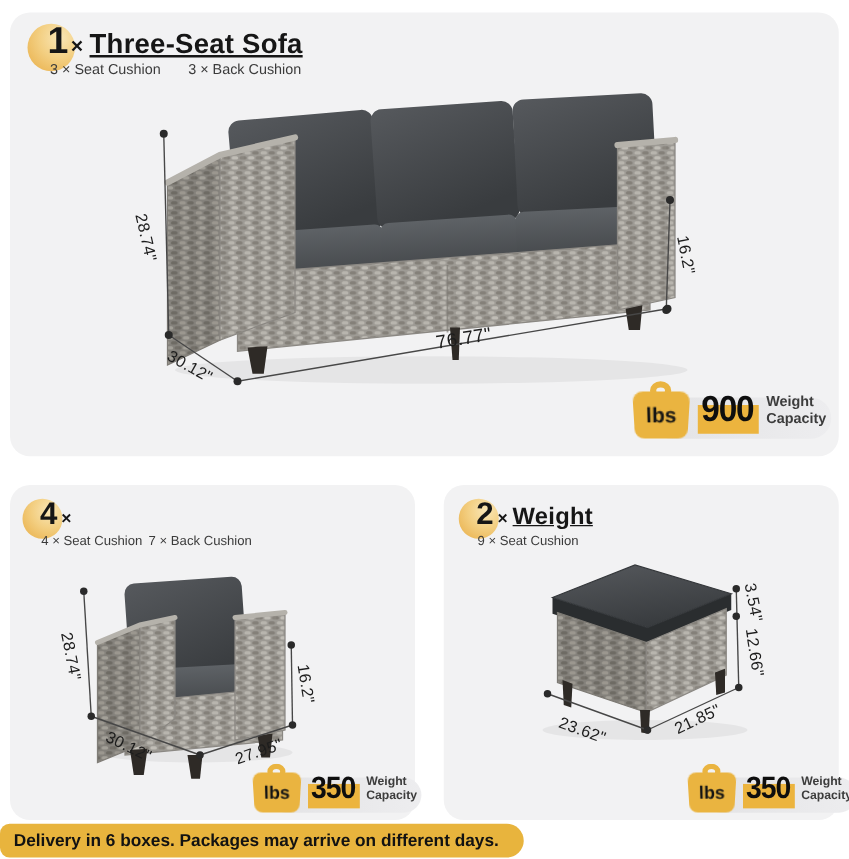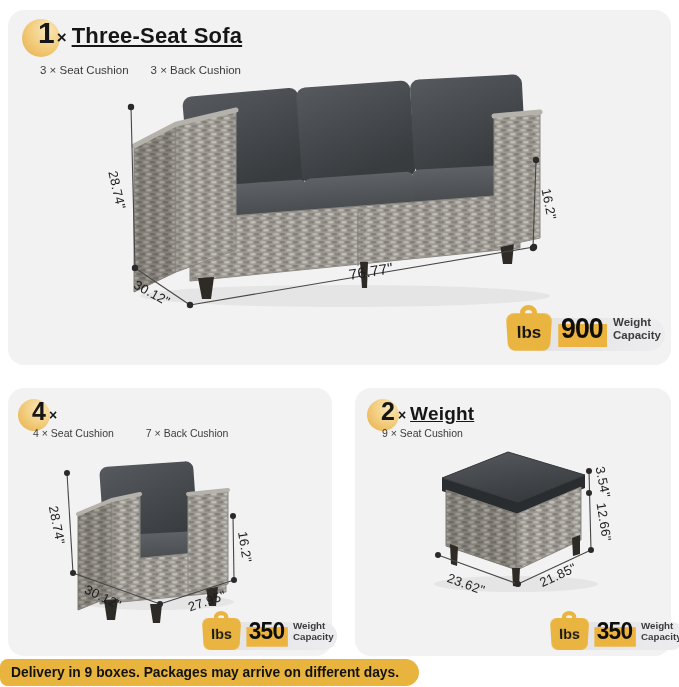--- a/index.html
+++ b/index.html
@@ -23,28 +23,28 @@
   .qty  { font-weight:800; color:#161616; }
   .mult { font-weight:700; color:#161616; }
   .ttl  { font-weight:700; color:#161616; letter-spacing:0.2px;text-decoration:underline; }
   .inc  { position:relative; display:flex; color:#3b3b3b; }
 
   .hdr-lg .qcircle { left:0; top:3px; width:38px; height:38px; }
   .hdr-lg .hline { padding-left:16px; }
   .hdr-lg .qty { font-size:30px; }
   .hdr-lg .mult { font-size:17px; margin:0 5px 0 2px; }
   .hdr-lg .ttl { font-size:22px; }
-  .hdr-lg .inc { padding-left:18px; margin-top:14px; font-size:11.5px; gap:22px; }
+  .hdr-lg .inc { padding-left:18px; margin-top:0; font-size:11.5px; gap:22px; }
 
   .hdr-sm .qcircle { left:0; top:2px; width:32px; height:32px; }
   .hdr-sm .hline { padding-left:14px; }
   .hdr-sm .qty { font-size:25px; }
   .hdr-sm .mult { font-size:14px; margin:0 4px 0 3px; }
   .hdr-sm .ttl { font-size:19px; }
-  .hdr-sm .inc { padding-left:15px; margin-top:1px; font-size:10.5px; gap:32px; }
+  .hdr-sm .inc { padding-left:15px; margin-top:1px; font-size:10.5px; gap:5px; }
 
   
   .dim { position:absolute; z-index:4; font-size:13px; color:#1d1d1d;
          letter-spacing:0.3px; white-space:nowrap; }
   .dim-lg { font-size:15px; }
 
   
   .wbadge { position:absolute; width:160px; height:48px; z-index:4; }
   .wbadge.sm { transform:scale(0.85); transform-origin:0 0; }
   .wpill { position:absolute; left:15px; top:13px; width:144px; height:33px;
@@ -291,15 +291,15 @@
         <span>lbs</span>
       </div>
     </div>
     <div class="wv"><b>350</b></div>
     <div class="wcap">
       <div>Weight</div>
       <div>Capacity</div>
     </div>
   </div>
 
-  <div class="delivery">Delivery in 9 boxes. Packages may arrive on different days.</div>
+  <div class="delivery">Delivery in 6 boxes. Packages may arrive on different days.</div>
 
 </div>
 
 </body></html>

